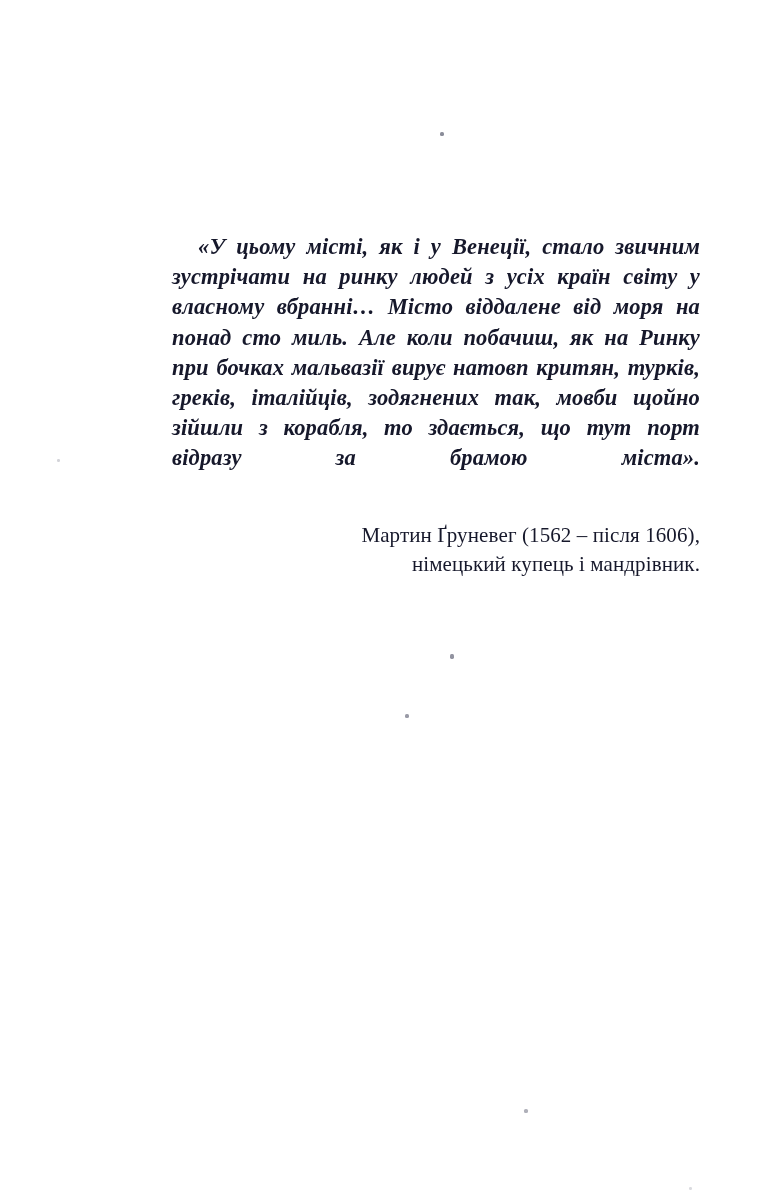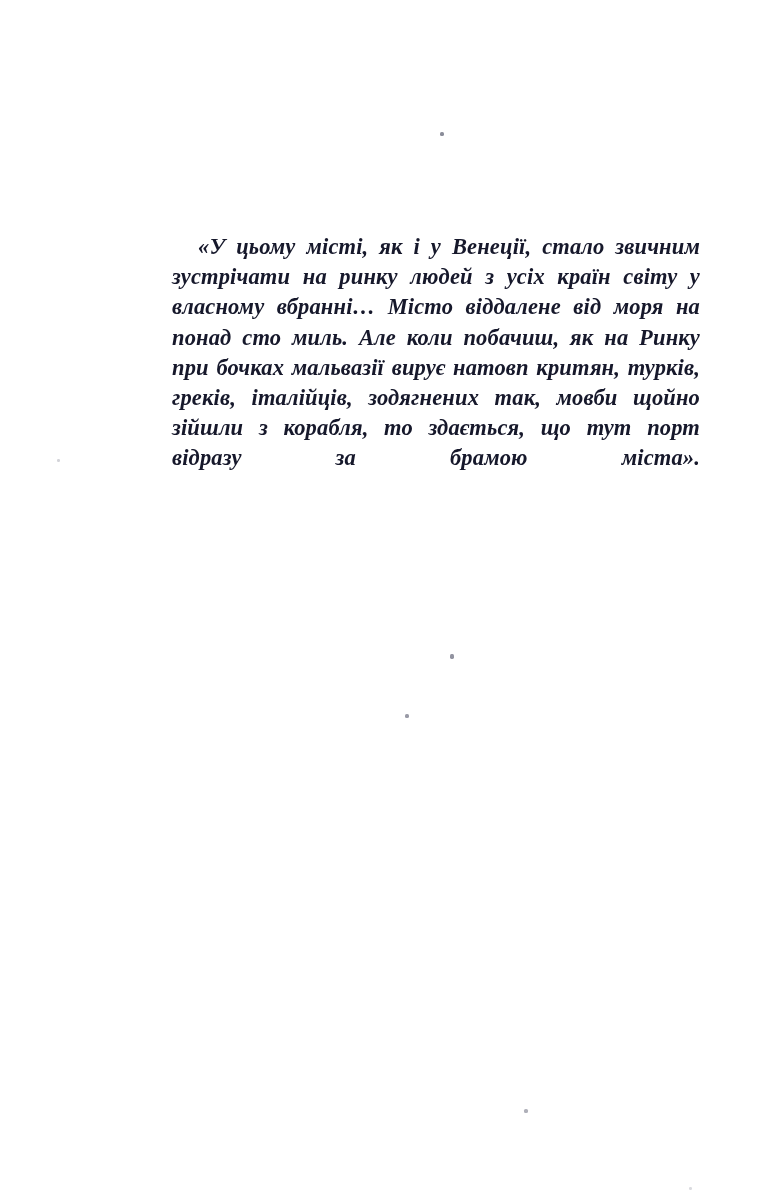--- a/index.html
+++ b/index.html
@@ -78,20 +78,24 @@
 </style>
 </head>
 <body>
 
 <div class="page">
 
   <div class="epigraph">
 
     <p class="quote">«У цьому місті, як і у Венеції, стало звичним зустрічати на ринку людей з усіх країн світу у власному вбранні… Місто віддалене від моря на понад сто миль. Але коли побачиш, як на Ринку при бочках мальвазії вирує натовп критян, турків, греків, італійців, зодягнених так, мовби щойно зійшли з корабля, то здається, що тут порт відразу за брамою міста».</p>
 
+    <div class="attribution">
+      <span class="attr-line">Мартин Ґрунeвeг (1562 – після 1606),</span>
+      <span class="attr-line">німецький купець і мандрівник.</span>
+    </div>
 
   </div>
 
   <span class="speck s1"></span>
   <span class="speck s2"></span>
   <span class="speck s3"></span>
   <span class="speck s4"></span>
   <span class="speck s5"></span>
   <span class="speck s6"></span>
 

